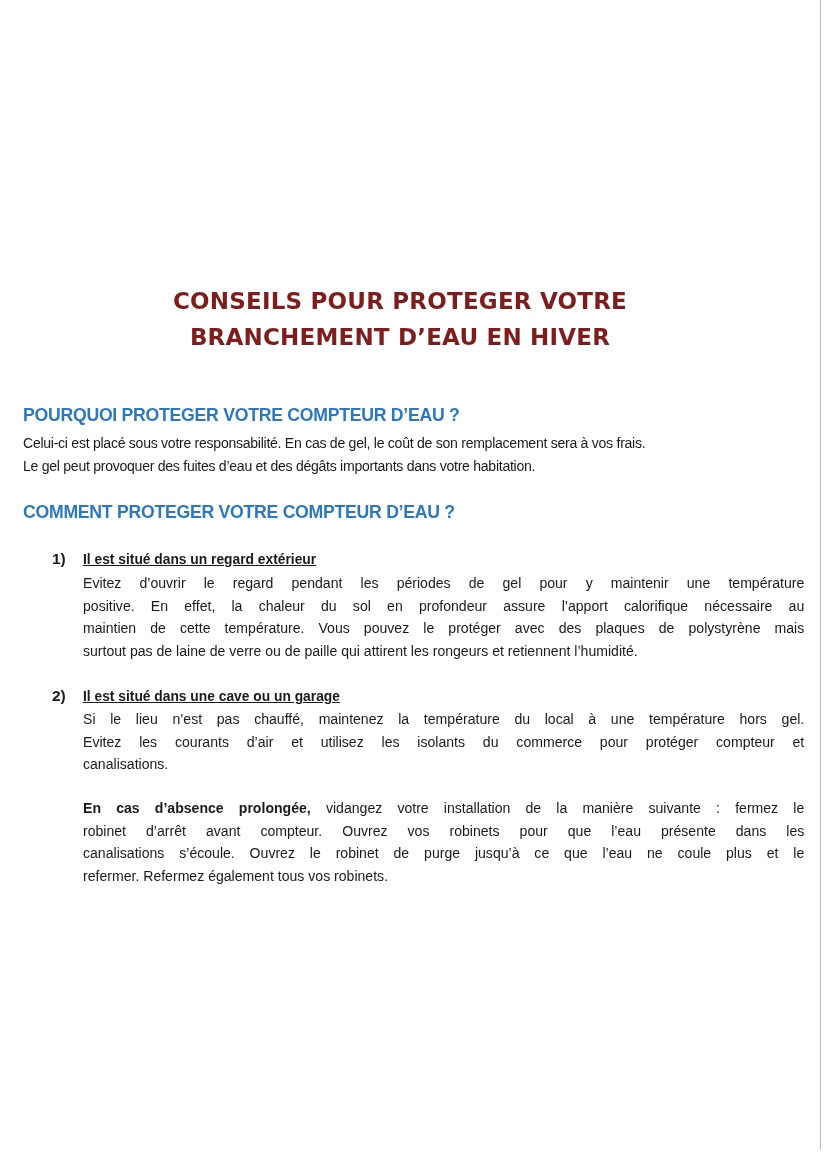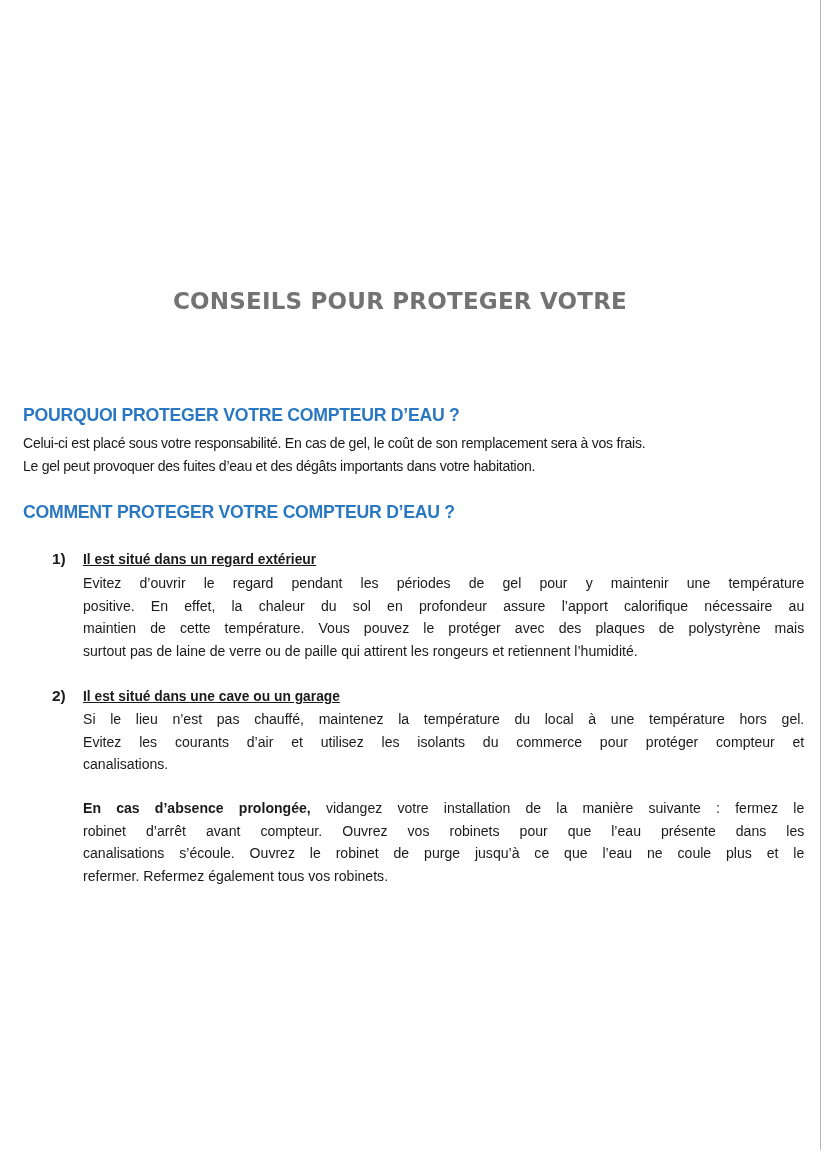--- a/index.html
+++ b/index.html
@@ -34,21 +34,21 @@
       position: absolute;
       left: 0;
       top: 283px;
       width: 800px;
       text-align: center;
       font-family: "DejaVu Sans", sans-serif;
       font-weight: bold;
       font-size: 23px;
       line-height: 36px;
       letter-spacing: 0.2px;
-      color: #737373;
+      color: #7f1d1d;
     }
     .title div { white-space: nowrap; }
     .h2 {
       position: absolute;
       left: 23px;
       font-family: "Liberation Sans", sans-serif;
       font-weight: bold;
       font-size: 19px;
       color: #2a78c2;
       white-space: nowrap;
@@ -126,20 +126,21 @@
     }
   </style>
 </head>
 <body>
 
 <div class="page">
   <div class="right-edge"></div>
 
   <div class="title">
     <div>CONSEILS POUR PROTEGER VOTRE</div>
+    <div>BRANCHEMENT D’EAU EN HIVER</div>
   </div>
 
   <div class="h2 s1">POURQUOI PROTEGER VOTRE COMPTEUR D’EAU ?</div>
   <div class="p p1">
     <div>Celui-ci est placé sous votre responsabilité. En cas de gel, le coût de son remplacement sera à vos frais.</div>
     <div>Le gel peut provoquer des fuites d’eau et des dégâts importants dans votre habitation.</div>
   </div>
 
   <div class="h2 s2">COMMENT PROTEGER VOTRE COMPTEUR D’EAU ?</div>
 

